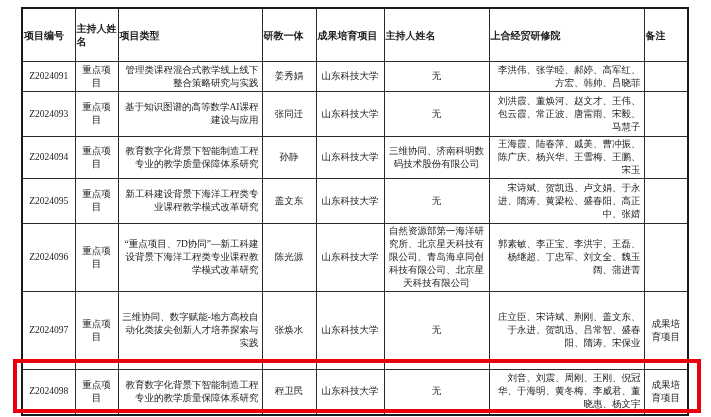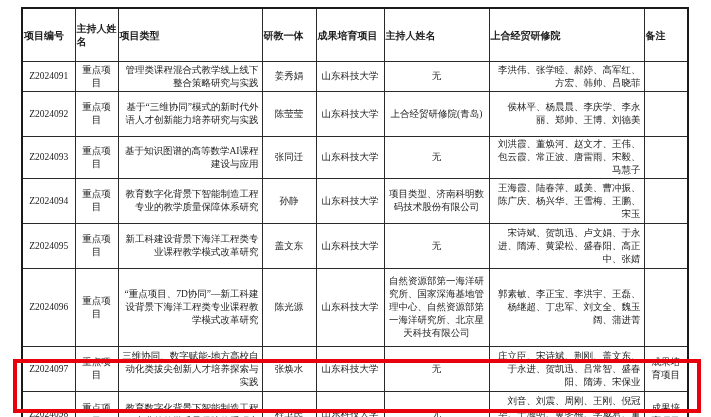--- a/index.html
+++ b/index.html
@@ -57,66 +57,56 @@
         <td class="c-center">Z2024091</td>
         <td class="c-center">重点项目</td>
         <td class="c-left">管理类课程混合式教学线上线下整合策略研究与实践</td>
         <td class="c-center">姜秀娟</td>
         <td class="c-center">山东科技大学</td>
         <td class="c-center">无</td>
         <td class="c-left">李洪伟、张学睦、郝婷、高军红、方宏、韩帅、吕晓菲</td>
         <td class="c-center"></td>
       </tr>
       <tr>
-        <td class="c-center">Z2024092</td>
-        <td class="c-center">重点项目</td>
-        <td class="c-left">基于“三维协同”模式的新时代外语人才创新能力培养研究与实践</td>
-        <td class="c-center">陈莹莹</td>
-        <td class="c-center">山东科技大学</td>
-        <td class="c-center">上合经贸研修院(青岛)</td>
-        <td class="c-left">侯林平、杨晨晨、李庆学、李永丽、郑帅、王博、刘德美</td>
-        <td class="c-center"></td>
-      </tr>
-      <tr>
         <td class="c-center">Z2024093</td>
         <td class="c-center">重点项目</td>
         <td class="c-left">基于知识图谱的高等数学AI课程建设与应用</td>
         <td class="c-center">张同迁</td>
         <td class="c-center">山东科技大学</td>
         <td class="c-center">无</td>
         <td class="c-left">刘洪霞、董焕河、赵文才、王伟、包云霞、常正波、唐雷雨、宋毅、马慧子</td>
         <td class="c-center"></td>
       </tr>
       <tr>
         <td class="c-center">Z2024094</td>
         <td class="c-center">重点项目</td>
         <td class="c-left">教育数字化背景下智能制造工程专业的教学质量保障体系研究</td>
         <td class="c-center">孙静</td>
         <td class="c-center">山东科技大学</td>
-        <td class="c-center">项目类型、济南科明数码技术股份有限公司</td>
+        <td class="c-center">三维协同、济南科明数码技术股份有限公司</td>
         <td class="c-left">王海霞、陆春萍、戚美、曹冲振、陈广庆、杨兴华、王雪梅、王鹏、宋玉</td>
         <td class="c-center"></td>
       </tr>
       <tr>
         <td class="c-center">Z2024095</td>
         <td class="c-center">重点项目</td>
         <td class="c-left">新工科建设背景下海洋工程类专业课程教学模式改革研究</td>
         <td class="c-center">盖文东</td>
         <td class="c-center">山东科技大学</td>
         <td class="c-center">无</td>
         <td class="c-left">宋诗斌、贺凯迅、卢文娟、于永进、隋涛、黄梁松、盛春阳、高正中、张婧</td>
         <td class="c-center"></td>
       </tr>
       <tr>
         <td class="c-center">Z2024096</td>
         <td class="c-center">重点项目</td>
         <td class="c-left">“重点项目、7D协同”—新工科建设背景下海洋工程类专业课程教学模式改革研究</td>
         <td class="c-center">陈光源</td>
         <td class="c-center">山东科技大学</td>
-        <td class="c-center">自然资源部第一海洋研究所、国家深海基地管理中心、自然资源部第一海洋研究所、北京星天科技有限公司</td>
+        <td class="c-center">自然资源部第一海洋研究所、北京星天科技有限公司、青岛海卓同创科技有限公司、北京星天科技有限公司</td>
         <td class="c-left">郭素敏、李正宝、李洪宇、王磊、杨继超、丁忠军、刘文全、魏玉阔、蒲进菁</td>
         <td class="c-center"></td>
       </tr>
       <tr>
         <td class="c-center">Z2024097</td>
         <td class="c-center">重点项目</td>
         <td class="c-left">三维协同、数字赋能-地方高校自动化类拔尖创新人才培养探索与实践</td>
         <td class="c-center">张焕水</td>
         <td class="c-center">山东科技大学</td>
         <td class="c-center">无</td>

